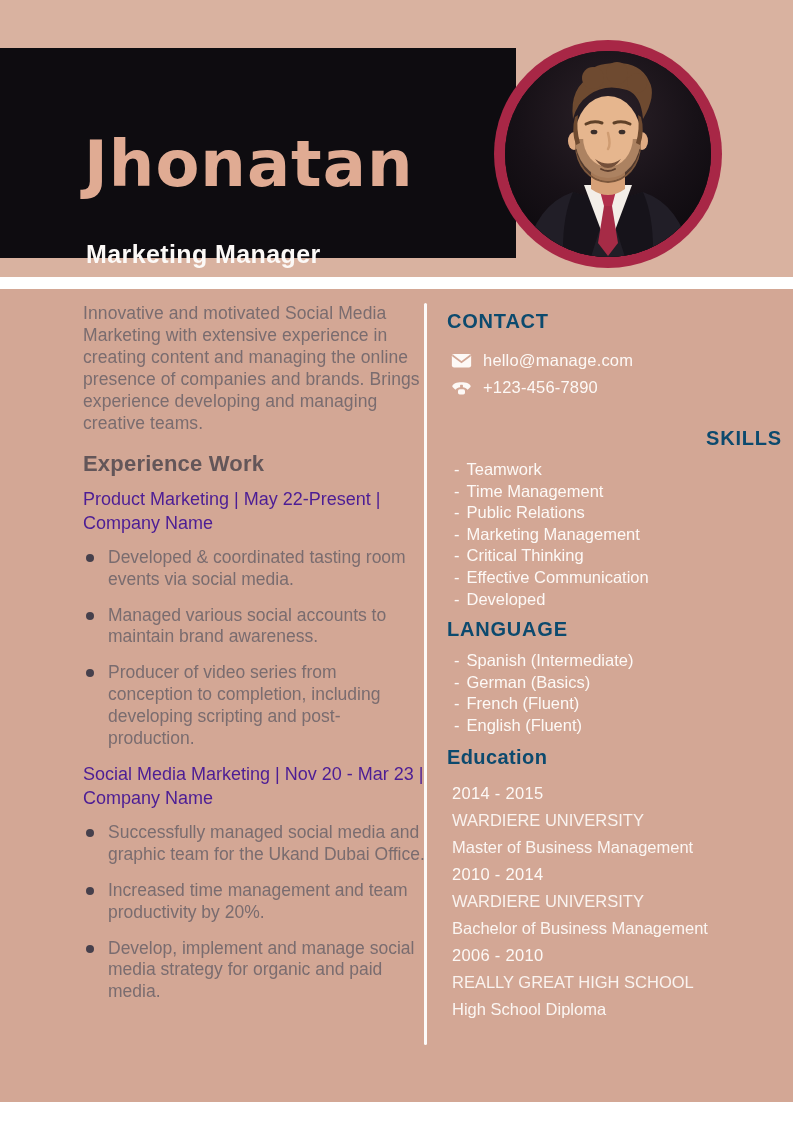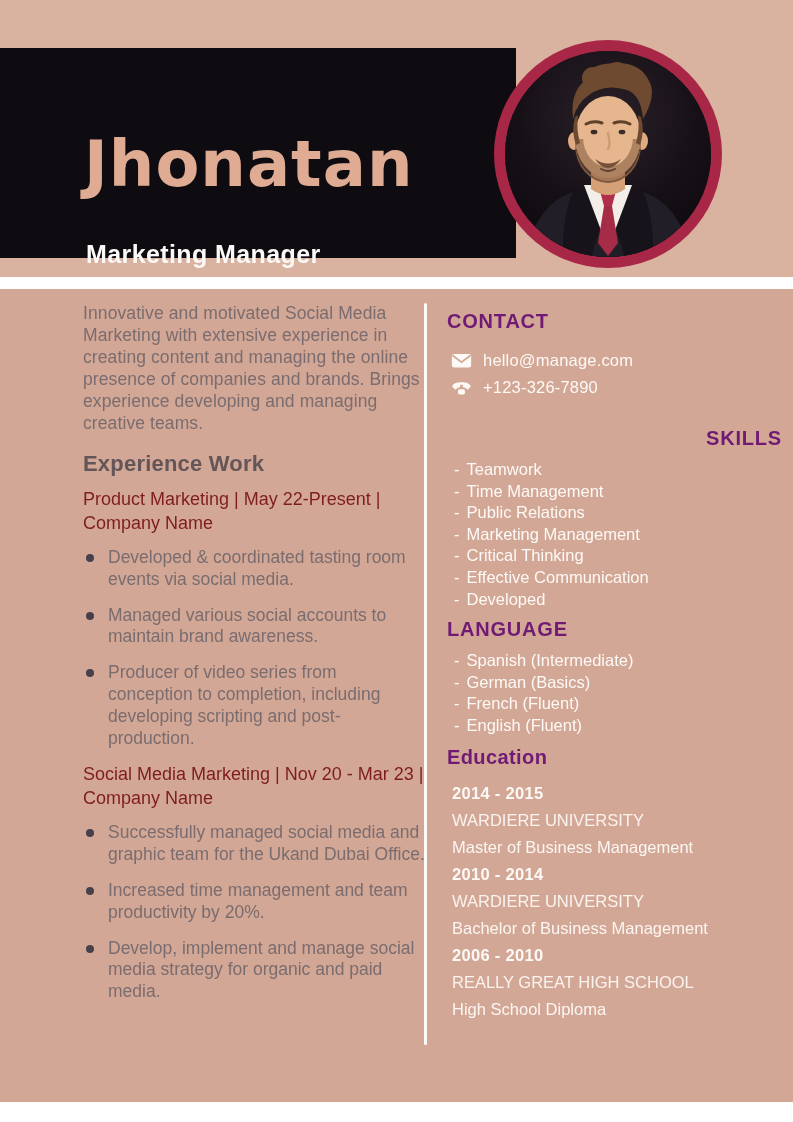--- a/index.html
+++ b/index.html
@@ -19,41 +19,41 @@
   
   .body-panel{position:absolute;left:0;top:289px;width:793px;height:813px;background:#d3a795;}
   .divider{position:absolute;left:424px;top:14px;width:3px;height:742px;
         background:rgba(255,255,255,0.95);border-radius:2px;}
   
   .left-col{position:absolute;left:83px;top:0;width:342px;color:#7a6c6f;}
   .l-heading{font-size:22px;font-weight:700;color:#635659;line-height:28px;letter-spacing:0.2px;}
   .profile-heading{margin-top:26px;}
   .profile-text{font-size:17.5px;line-height:22px;margin-top:13px;letter-spacing:0.1px;}
   .exp-heading{margin-top:16px;}
-  .job-title{font-size:18px;line-height:23.5px;color:#7f1d1d;margin-top:10px;}
+  .job-title{font-size:18px;line-height:23.5px;color:#4c1d95;margin-top:10px;}
   .job2-title{margin-top:9px;}
   .bullets{margin:12px 0 0 0;padding:0;list-style:none;}
   .bullets li{position:relative;padding-left:25px;font-size:17.5px;line-height:21.8px;
         margin-bottom:14px;}
   .bullets li::before{content:"";position:absolute;left:3px;top:7px;width:8px;height:8px;
         border-radius:50%;background:#46404c;}
   
   .right-col{position:absolute;left:447px;top:0;width:335px;color:#fdf9f6;}
-  .r-heading{font-size:20px;font-weight:700;line-height:26px;letter-spacing:0.8px;color:#701a75;}
+  .r-heading{font-size:20px;font-weight:700;line-height:26px;letter-spacing:0.8px;color:#0c4a6e;}
   .contact-heading{margin-top:19px;}
   .contact-list{margin-top:13px;padding-left:4px;}
   .contact-row{display:flex;align-items:center;height:27px;font-size:16.5px;letter-spacing:0.2px;}
   .ci{width:21px;height:19px;margin-right:11px;flex:0 0 21px;}
   .skills-heading{margin-top:24px;text-align:right;}
   .plain-list{margin-top:8px;padding-left:7px;font-size:16.5px;line-height:21.6px;}
   .dash{margin-right:7px;}
   .lang-heading{margin-top:6px;}
   .edu-heading{margin-top:7px;letter-spacing:0.4px;}
   .edu-list{margin-top:10px;padding-left:5px;font-size:16.5px;line-height:27px;}
-  .edu-years{font-weight:700;letter-spacing:0.3px;}
+  .edu-years{font-weight:400;letter-spacing:0.3px;}
   .edu-school{opacity:0.93;}
   .edu-degree{opacity:0.97;}
 </style>
 </head>
 <body>
 
 <div class="page">
 
   <div class="header-area">
     <div class="black-band">
@@ -144,21 +144,21 @@
             <rect x="1" y="2.5" width="22" height="15.5" rx="2.5" fill="#fdf9f6"></rect>
             <path d="M2.2 4.5 L12 12 L21.8 4.5" stroke="#d3a795" stroke-width="2" fill="none" stroke-linecap="round"></path>
           </svg>
           <span>hello@manage.com</span>
         </div>
         <div class="contact-row">
           <svg class="ci" viewBox="0 0 24 20">
             <path d="M1.5 9 C1.5 2.5 22.5 2.5 22.5 9 L19 12.5 C17.5 11 15.6 10.1 13.6 9.8 L13.6 7 C12.5 6.8 11.5 6.8 10.4 7 L10.4 9.8 C8.4 10.1 6.5 11 5 12.5 Z" fill="#fdf9f6"></path>
             <rect x="8" y="12" width="8" height="6" rx="2" fill="#fdf9f6"></rect>
           </svg>
-          <span>+123-326-7890</span>
+          <span>+123-456-7890</span>
         </div>
       </div>
 
       <div class="r-heading skills-heading">SKILLS</div>
       <div class="plain-list">
         <div><span class="dash">-</span><span>Teamwork</span></div>
         <div><span class="dash">-</span><span>Time Management</span></div>
         <div><span class="dash">-</span><span>Public Relations</span></div>
         <div><span class="dash">-</span><span>Marketing Management</span></div>
         <div><span class="dash">-</span><span>Critical Thinking</span></div>

